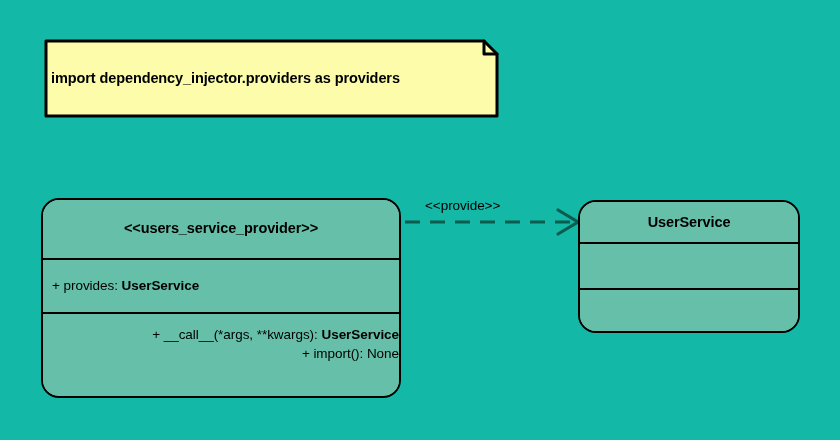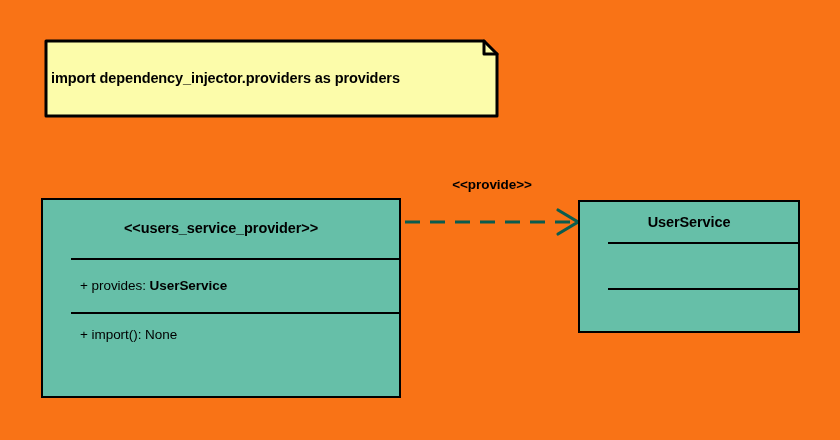--- a/index.html
+++ b/index.html
@@ -4,21 +4,21 @@
 <style>
   html, body {
     margin: 0;
     padding: 0;
     background: #ffffff;
   }
   #canvas {
     position: relative;
     width: 840px;
     height: 440px;
-    background: #f97316;
+    background: #14b8a6;
     overflow: hidden;
     font-family: "Liberation Sans", sans-serif;
   }
 
   
   .note {
     position: absolute;
     left: 40px;
     top: 38px;
     width: 460px;
@@ -44,31 +44,31 @@
     letter-spacing: -0.1px;
     white-space: nowrap;
   }
 
   
   .cls {
     position: absolute;
     box-sizing: border-box;
     background: #66bfa8;
     border: 2.5px solid #000000;
-    border-radius: 0;
+    border-radius: 18px;
     overflow: hidden;
+    text-align: right;
   }
   .compartment {
     box-sizing: border-box;
     position: relative;
     background: #66bfa8;
   }
   .compartment + .compartment {
     border-top: 2.5px solid #000000;
-    margin-left: 28px;
   }
 
   
   #class-provider {
     left: 41px;
     top: 198px;
     width: 360px;
     height: 200px;
   }
   #class-provider .c-head {
@@ -129,28 +129,27 @@
     position: absolute;
     left: 398px;
     top: 180px;
     width: 190px;
     height: 60px;
     overflow: visible;
   }
   .conn-label {
     position: absolute;
     left: 425px;
-    top: 177px;
+    top: 198px;
     width: 134px;
-    text-align: center;
+    text-align: left;
     font-size: 13.5px;
     color: #000000;
     white-space: nowrap;
     letter-spacing: -0.05px;
-    font-weight: bold;
   }
 </style>
 </head>
 <body>
 
 <div id="canvas">
 
   <div class="note">
     <svg class="note-svg" viewBox="0 0 460 84">
       <path d="M 6 3
@@ -171,20 +170,23 @@
     </div>
 
     <div class="compartment c-attrs">
       <div class="member">
         <span>+ provides: </span><b>UserService</b>
       </div>
     </div>
 
     <div class="compartment c-ops">
       <div class="member">
+        <span>+ __call__(*args, **kwargs): </span><b>UserService</b>
+      </div>
+      <div class="member">
         <span>+ import(): None</span><b></b>
       </div>
     </div>
   </div>
 
   <svg id="connector" viewBox="0 0 190 60">
     <line x1="7" y1="42" x2="172" y2="42" stroke="#0a5c4e" stroke-width="3.2" stroke-dasharray="15,10"></line>
     <polyline points="160,30 180,42 160,54" fill="none" stroke="#0a5c4e" stroke-width="3.2" stroke-linecap="round" stroke-linejoin="miter"></polyline>
   </svg>
   <div class="conn-label">&lt;&lt;provide&gt;&gt;</div>

